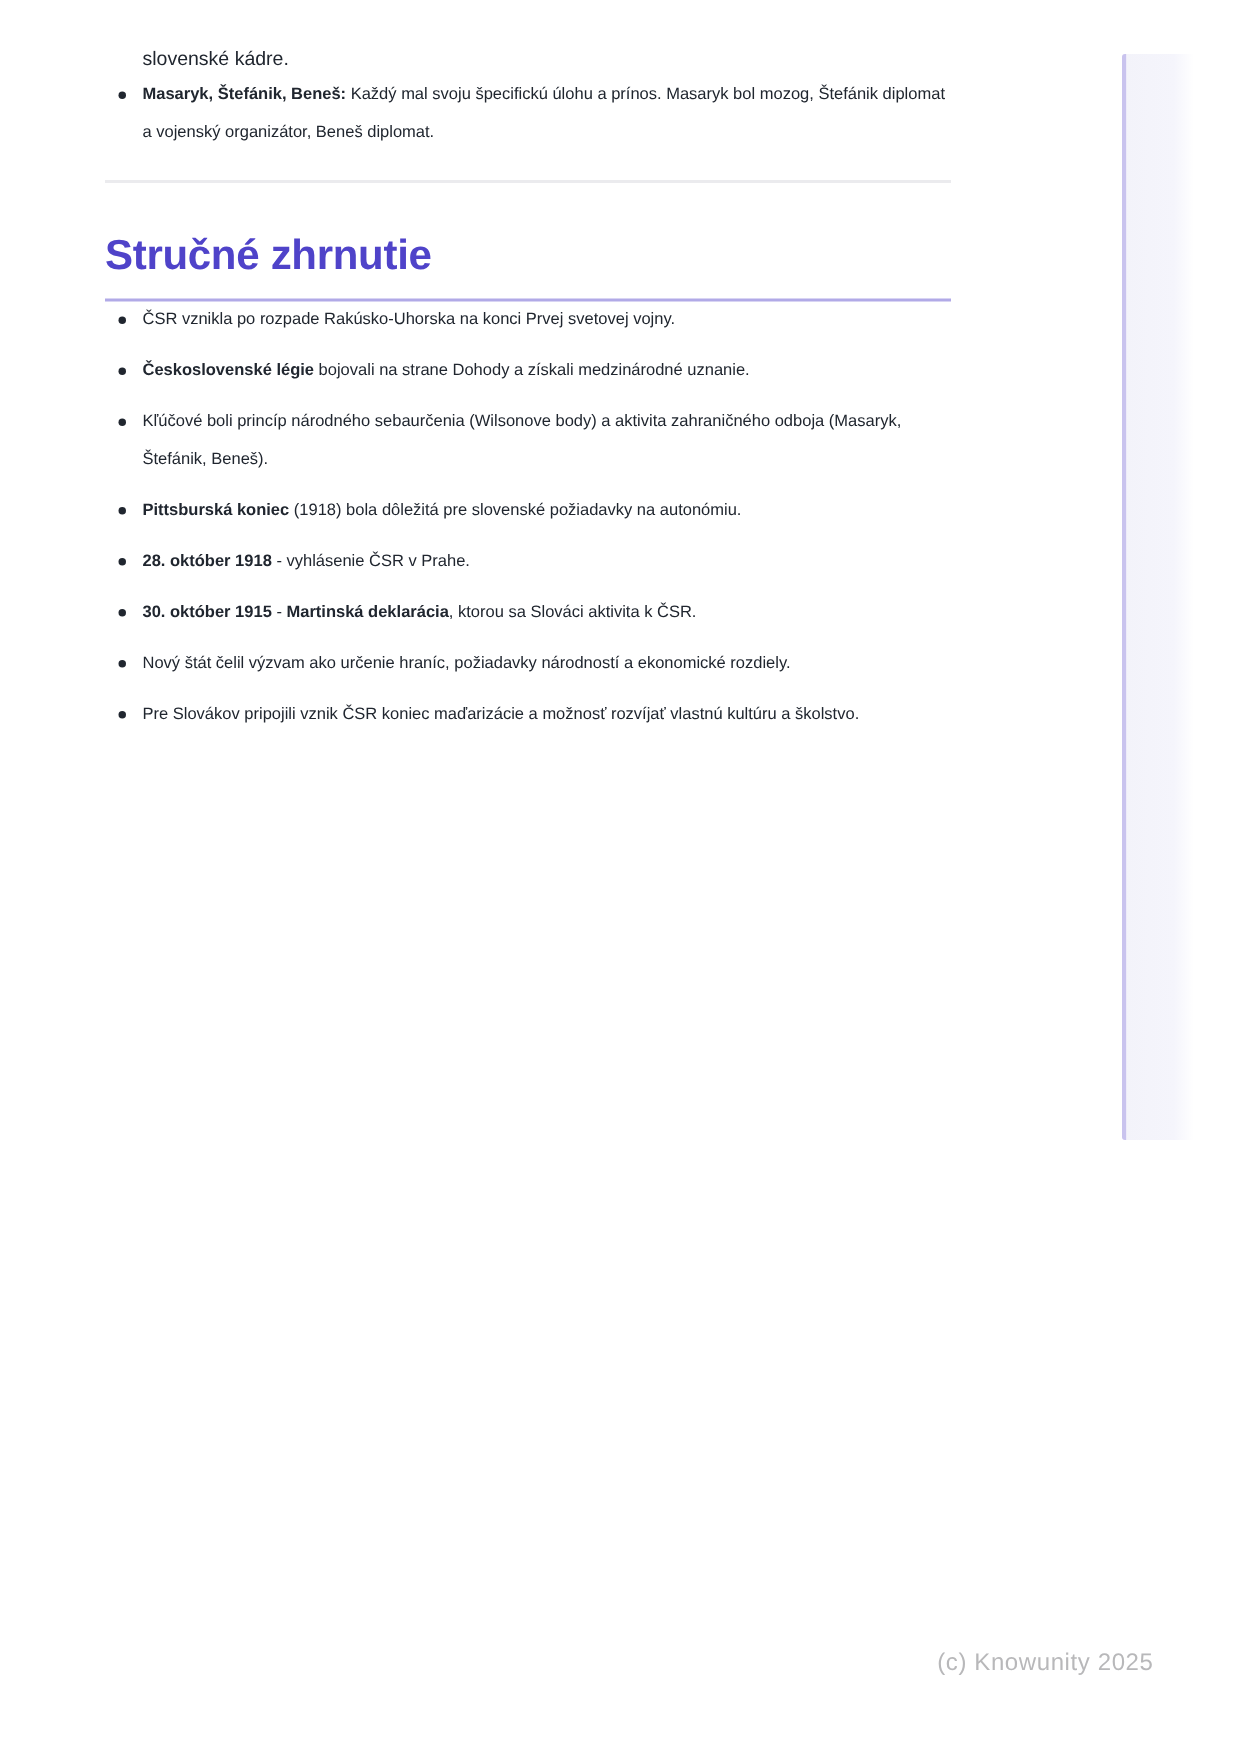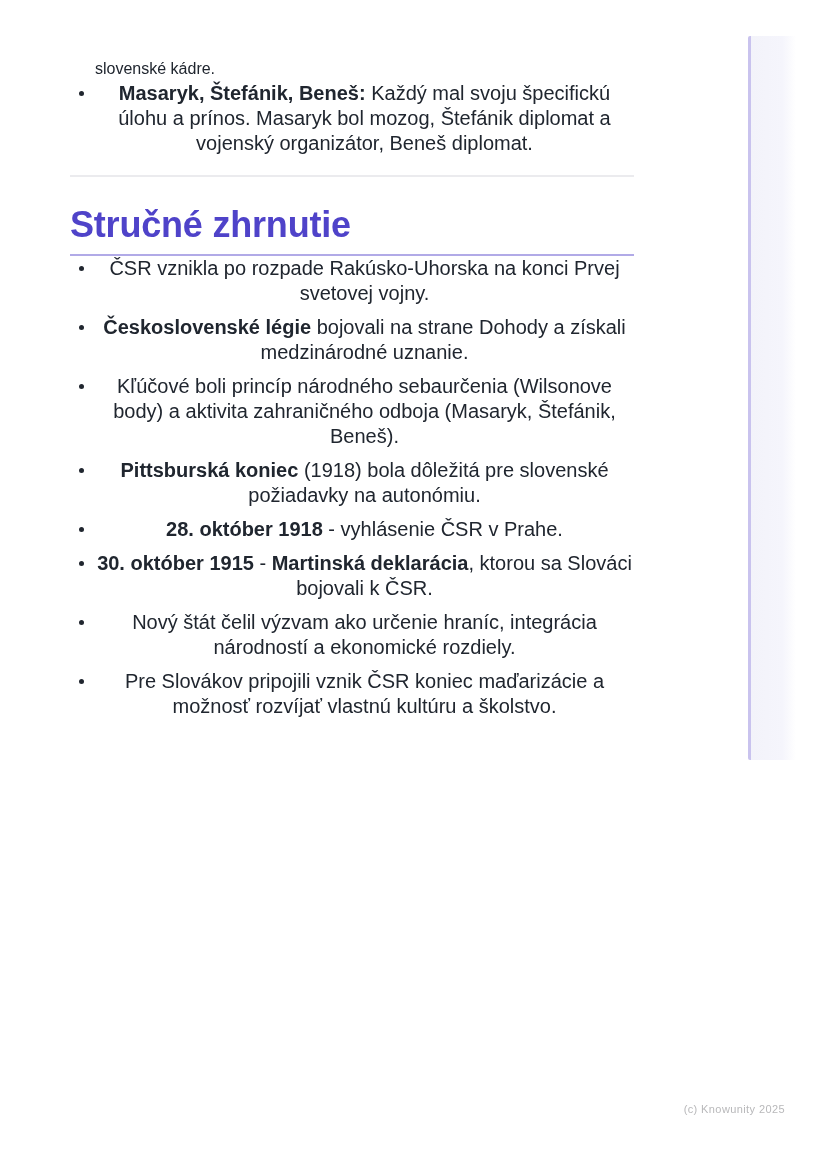--- a/index.html
+++ b/index.html
@@ -15,37 +15,36 @@
     font-family: "Liberation Sans", "DejaVu Sans", sans-serif;
     color: #20262f;
   }
   .content {
     position: absolute;
     left: 70px;
     top: 0;
     width: 564px;
   }
   .continuation-line {
-    margin-top: 56px;
+    margin-top: 26px;
     padding-left: 25px;
-    font-size: 16px;
+    font-size: 13px;
     line-height: 25px;
   }
   ul.doc-list {
     list-style: none;
     margin: 0;
     padding: 0;
   }
   ul.doc-list li {
     position: relative;
     padding-left: 25px;
-    font-size: 20px;
+    font-size: 11px;
     line-height: 25px;
     margin-bottom: 9px;
-    text-align: center;
   }
   ul.doc-list li::before {
     content: "";
     position: absolute;
     left: 9px;
     top: 10px;
     width: 5px;
     height: 5px;
     border-radius: 50%;
     background: #20262f;
@@ -56,21 +55,21 @@
   .bold {
     font-weight: bold;
   }
   hr.section-divider {
     border: none;
     border-top: 2px solid #ebebee;
     margin: 19px 0 0 0;
   }
   h1.section-heading {
     margin: 31px 0 0 0;
-    font-size: 36px;
+    font-size: 28px;
     line-height: 33px;
     font-weight: bold;
     letter-spacing: -0.2px;
     color: #4f43c9;
     padding-bottom: 13px;
     border-bottom: 2px solid #b1aae7;
   }
   .summary-list {
     margin-top: 21px;
   }
@@ -80,22 +79,22 @@
     top: 36px;
     width: 45px;
     height: 724px;
     border-left: 3px solid #c9c3ee;
     border-radius: 2px 0 0 2px;
     background: linear-gradient(to right, #f3f3fa 0%, #f5f5fc 70%, rgba(245,245,252,0) 100%);
   }
   .copyright {
     position: absolute;
     top: 1102px;
-    right: 43px;
-    font-size: 11px;
+    right: 59px;
+    font-size: 16px;
     line-height: 14px;
     letter-spacing: 0.4px;
     color: #b8b8ba;
   }
 </style>
 </head>
 <body>
 
 <div class="content">
 
@@ -108,22 +107,22 @@
   <hr class="section-divider">
 
   <h1 class="section-heading">Stručné zhrnutie</h1>
 
   <ul class="doc-list summary-list">
       <li><span>ČSR vznikla po rozpade Rakúsko-Uhorska na konci Prvej svetovej vojny.</span></li>
       <li><span class="bold">Československé légie</span><span> bojovali na strane Dohody a získali medzinárodné uznanie.</span></li>
       <li><span>Kľúčové boli princíp národného sebaurčenia (Wilsonove body) a aktivita zahraničného odboja (Masaryk, Štefánik, Beneš).</span></li>
       <li><span class="bold">Pittsburská koniec</span><span> (1918) bola dôležitá pre slovenské požiadavky na autonómiu.</span></li>
       <li><span class="bold">28. október 1918</span><span> - vyhlásenie ČSR v Prahe.</span></li>
-      <li><span class="bold">30. október 1915</span><span> - </span><span class="bold">Martinská deklarácia</span><span>, ktorou sa Slováci bojovali k ČSR.</span></li>
-      <li><span>Nový štát čelil výzvam ako určenie hraníc, integrácia národností a ekonomické rozdiely.</span></li>
+      <li><span class="bold">30. október 1915</span><span> - </span><span class="bold">Martinská deklarácia</span><span>, ktorou sa Slováci aktivita k ČSR.</span></li>
+      <li><span>Nový štát čelil výzvam ako určenie hraníc, požiadavky národností a ekonomické rozdiely.</span></li>
       <li><span>Pre Slovákov pripojili vznik ČSR koniec maďarizácie a možnosť rozvíjať vlastnú kultúru a školstvo.</span></li>
     </ul>
 
 </div>
 
 <div class="edge-panel"></div>
 
 <div class="copyright">(c) Knowunity 2025</div>
 
 </body></html>

